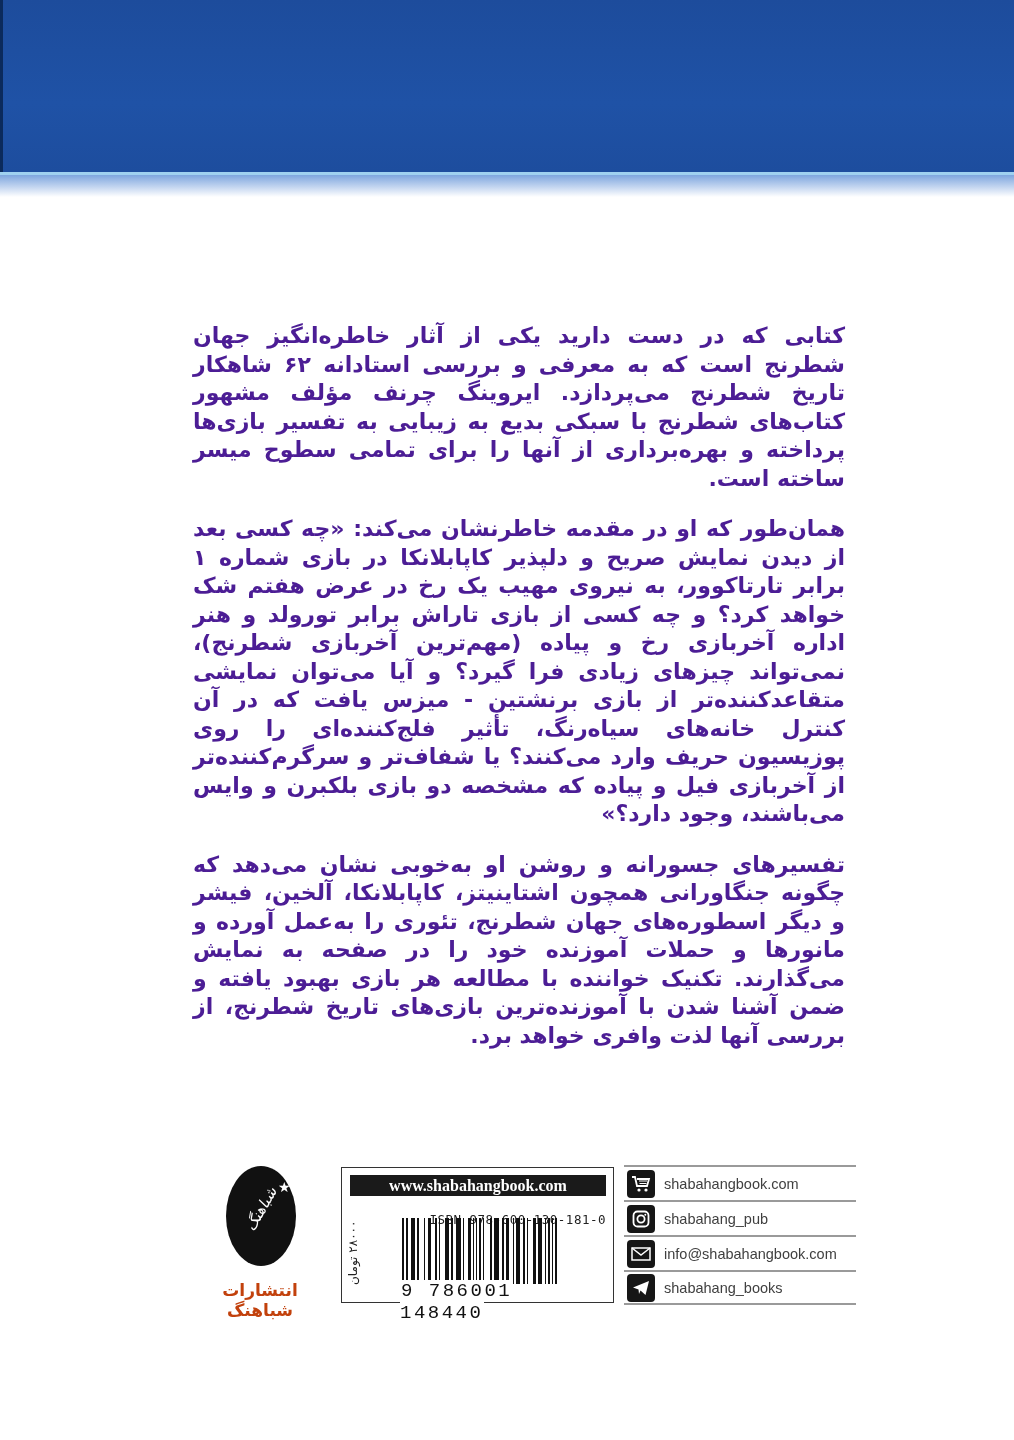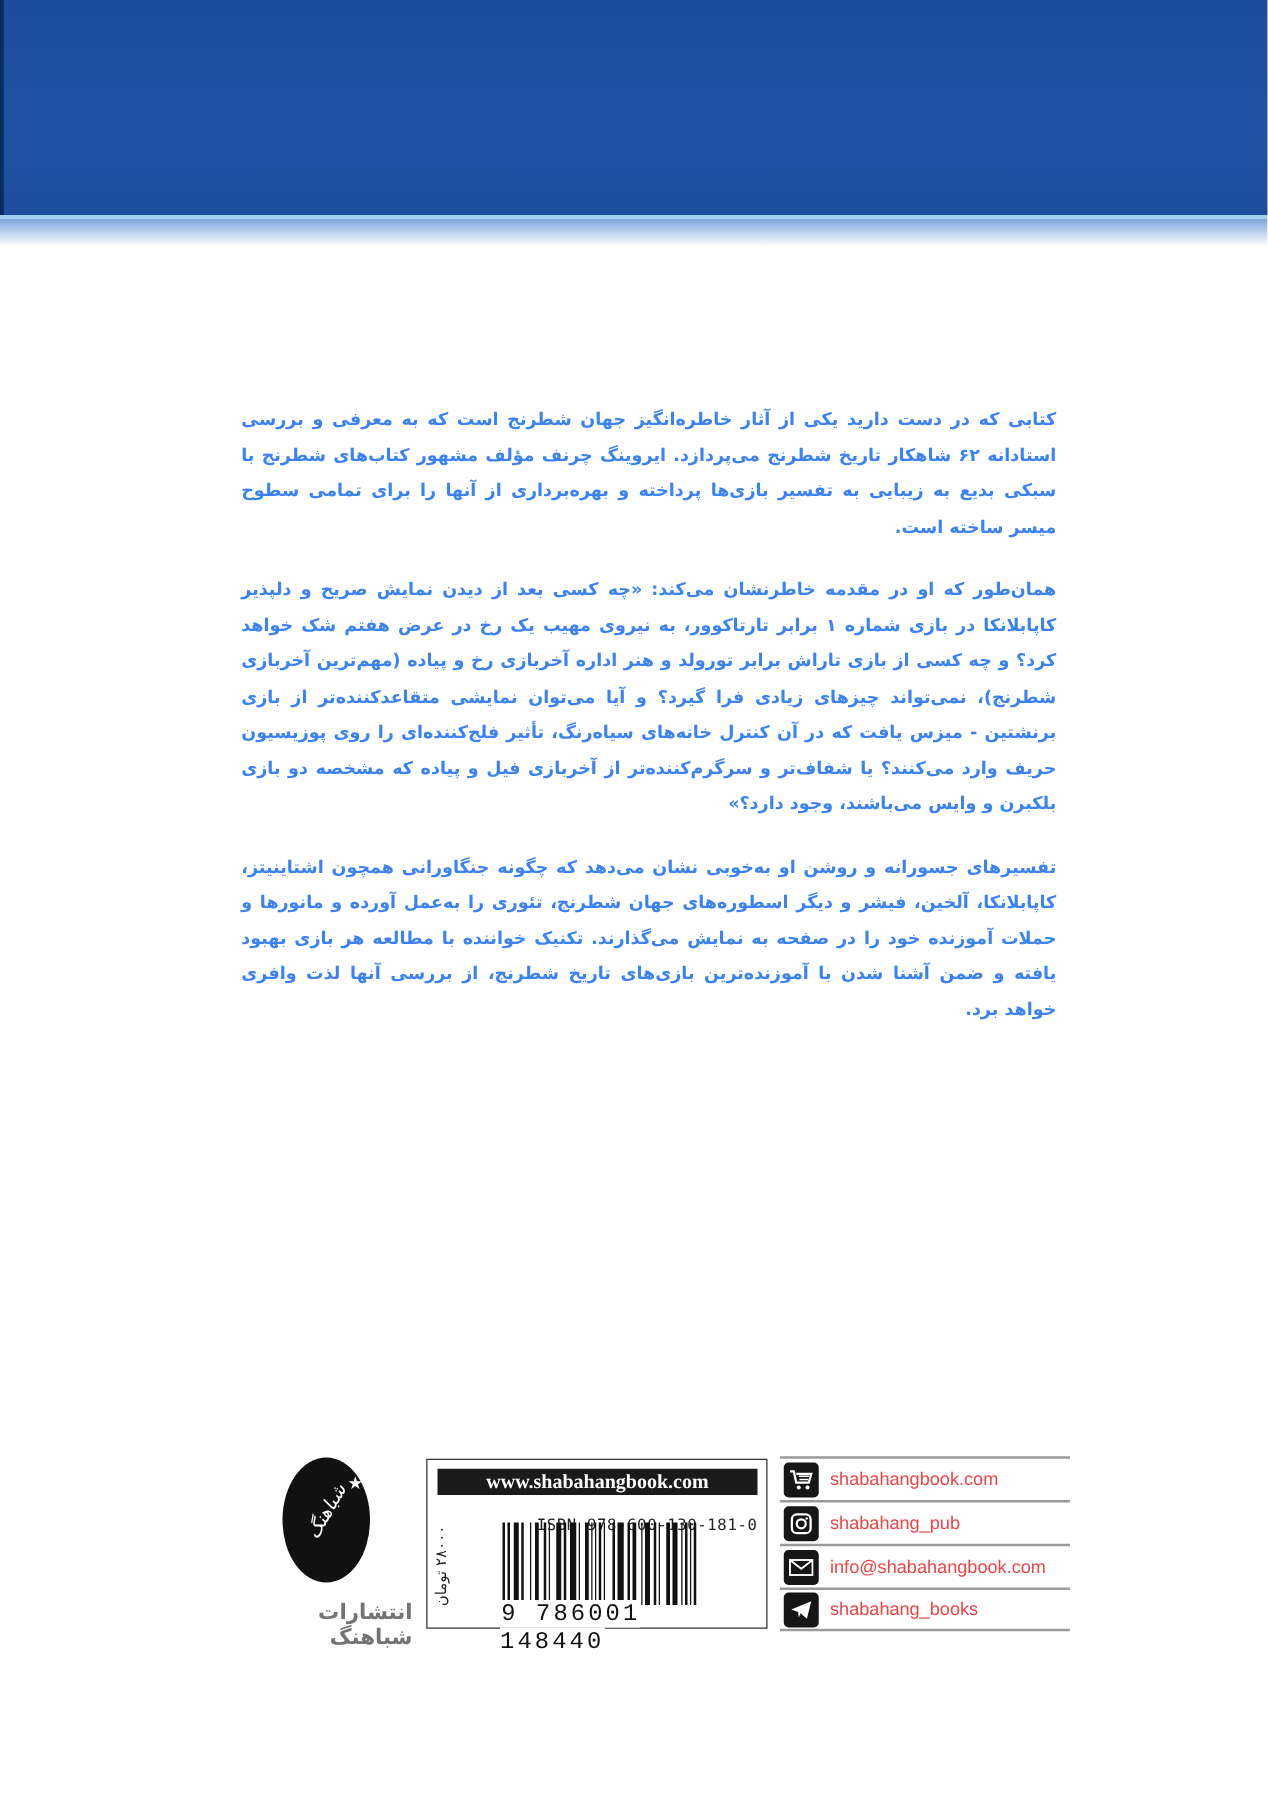--- a/index.html
+++ b/index.html
@@ -20,42 +20,42 @@
     background: linear-gradient(180deg, #7ea6de 0%, #c4d6f0 55%, #ffffff 100%);
   }
   .left-edge {
     position: absolute; left: 0; top: 0; width: 3px; height: 172px; background: #0b2a5c;
   }
 
   .blurb {
     position: absolute; left: 193px; top: 322px; width: 652px;
     direction: rtl; text-align: justify; text-align-last: right;
     font-family: "DejaVu Sans", sans-serif; font-weight: bold;
-    font-size: 14px; line-height: 28.5px; color: #3b82f6;
+    font-size: 22px; line-height: 28.5px; color: #4c1d95;
   }
   .blurb p { margin-bottom: 22px; }
 
   .logo {
     position: absolute; left: 190px; top: 1166px; width: 140px; height: 150px;
   }
   .logo-oval {
     position: absolute; left: 36px; top: 0; width: 70px; height: 100px;
     border-radius: 50%; background: #111111;
   }
   .logo-star {
     position: absolute; left: 52px; top: 14px; color: #ffffff; font-size: 14px; line-height: 14px;
   }
   .logo-script {
     position: absolute; left: 0; top: 34px; width: 70px; text-align: center;
     color: #ffffff; font-family: "DejaVu Serif", serif; font-size: 15px; font-style: italic;
     transform: rotate(-60deg); direction: rtl;
   }
   .publisher-name {
-    position: absolute; left: 0; top: 114px; width: 140px; 
-    direction: rtl; font-weight: bold; font-size: 17px; color: #737373;
+    position: absolute; left: 0; top: 114px; width: 140px; text-align: center;
+    direction: rtl; font-weight: bold; font-size: 17px; color: #c2410c;
   }
 
   .barcode-box {
     position: absolute; left: 341px; top: 1167px; width: 273px; height: 136px;
     border: 1.5px solid #333333; background: #ffffff;
   }
   .barcode-url {
     position: absolute; left: 8px; top: 7px; width: 256px; height: 21px;
     background: #1a1a1a; color: #ffffff; text-align: center;
     font-family: Liberation Serif, serif; font-weight: bold; font-size: 16px; line-height: 21px;
@@ -90,21 +90,21 @@
     border-top: 2px solid #9a9a9a;
     display: flex; align-items: center;
   }
   .contact-row:last-child { border-bottom: 2px solid #9a9a9a; }
   .contact-icon {
     width: 28px; height: 28px; background: #161616; border-radius: 4px;
     display: flex; align-items: center; justify-content: center; margin-left: 3px; margin-right: 9px;
     flex: 0 0 28px;
   }
   .contact-label {
-    font-family: "Liberation Sans", sans-serif; font-size: 14.5px; color: #ef4444;
+    font-family: "Liberation Sans", sans-serif; font-size: 14.5px; color: #404040;
   }
 </style>
 </head>
 <body>
 
 <div class="top-band"></div>
 <div class="left-edge"></div>
 <div class="top-band-line"></div>
 <div class="top-band-fade"></div>
 

